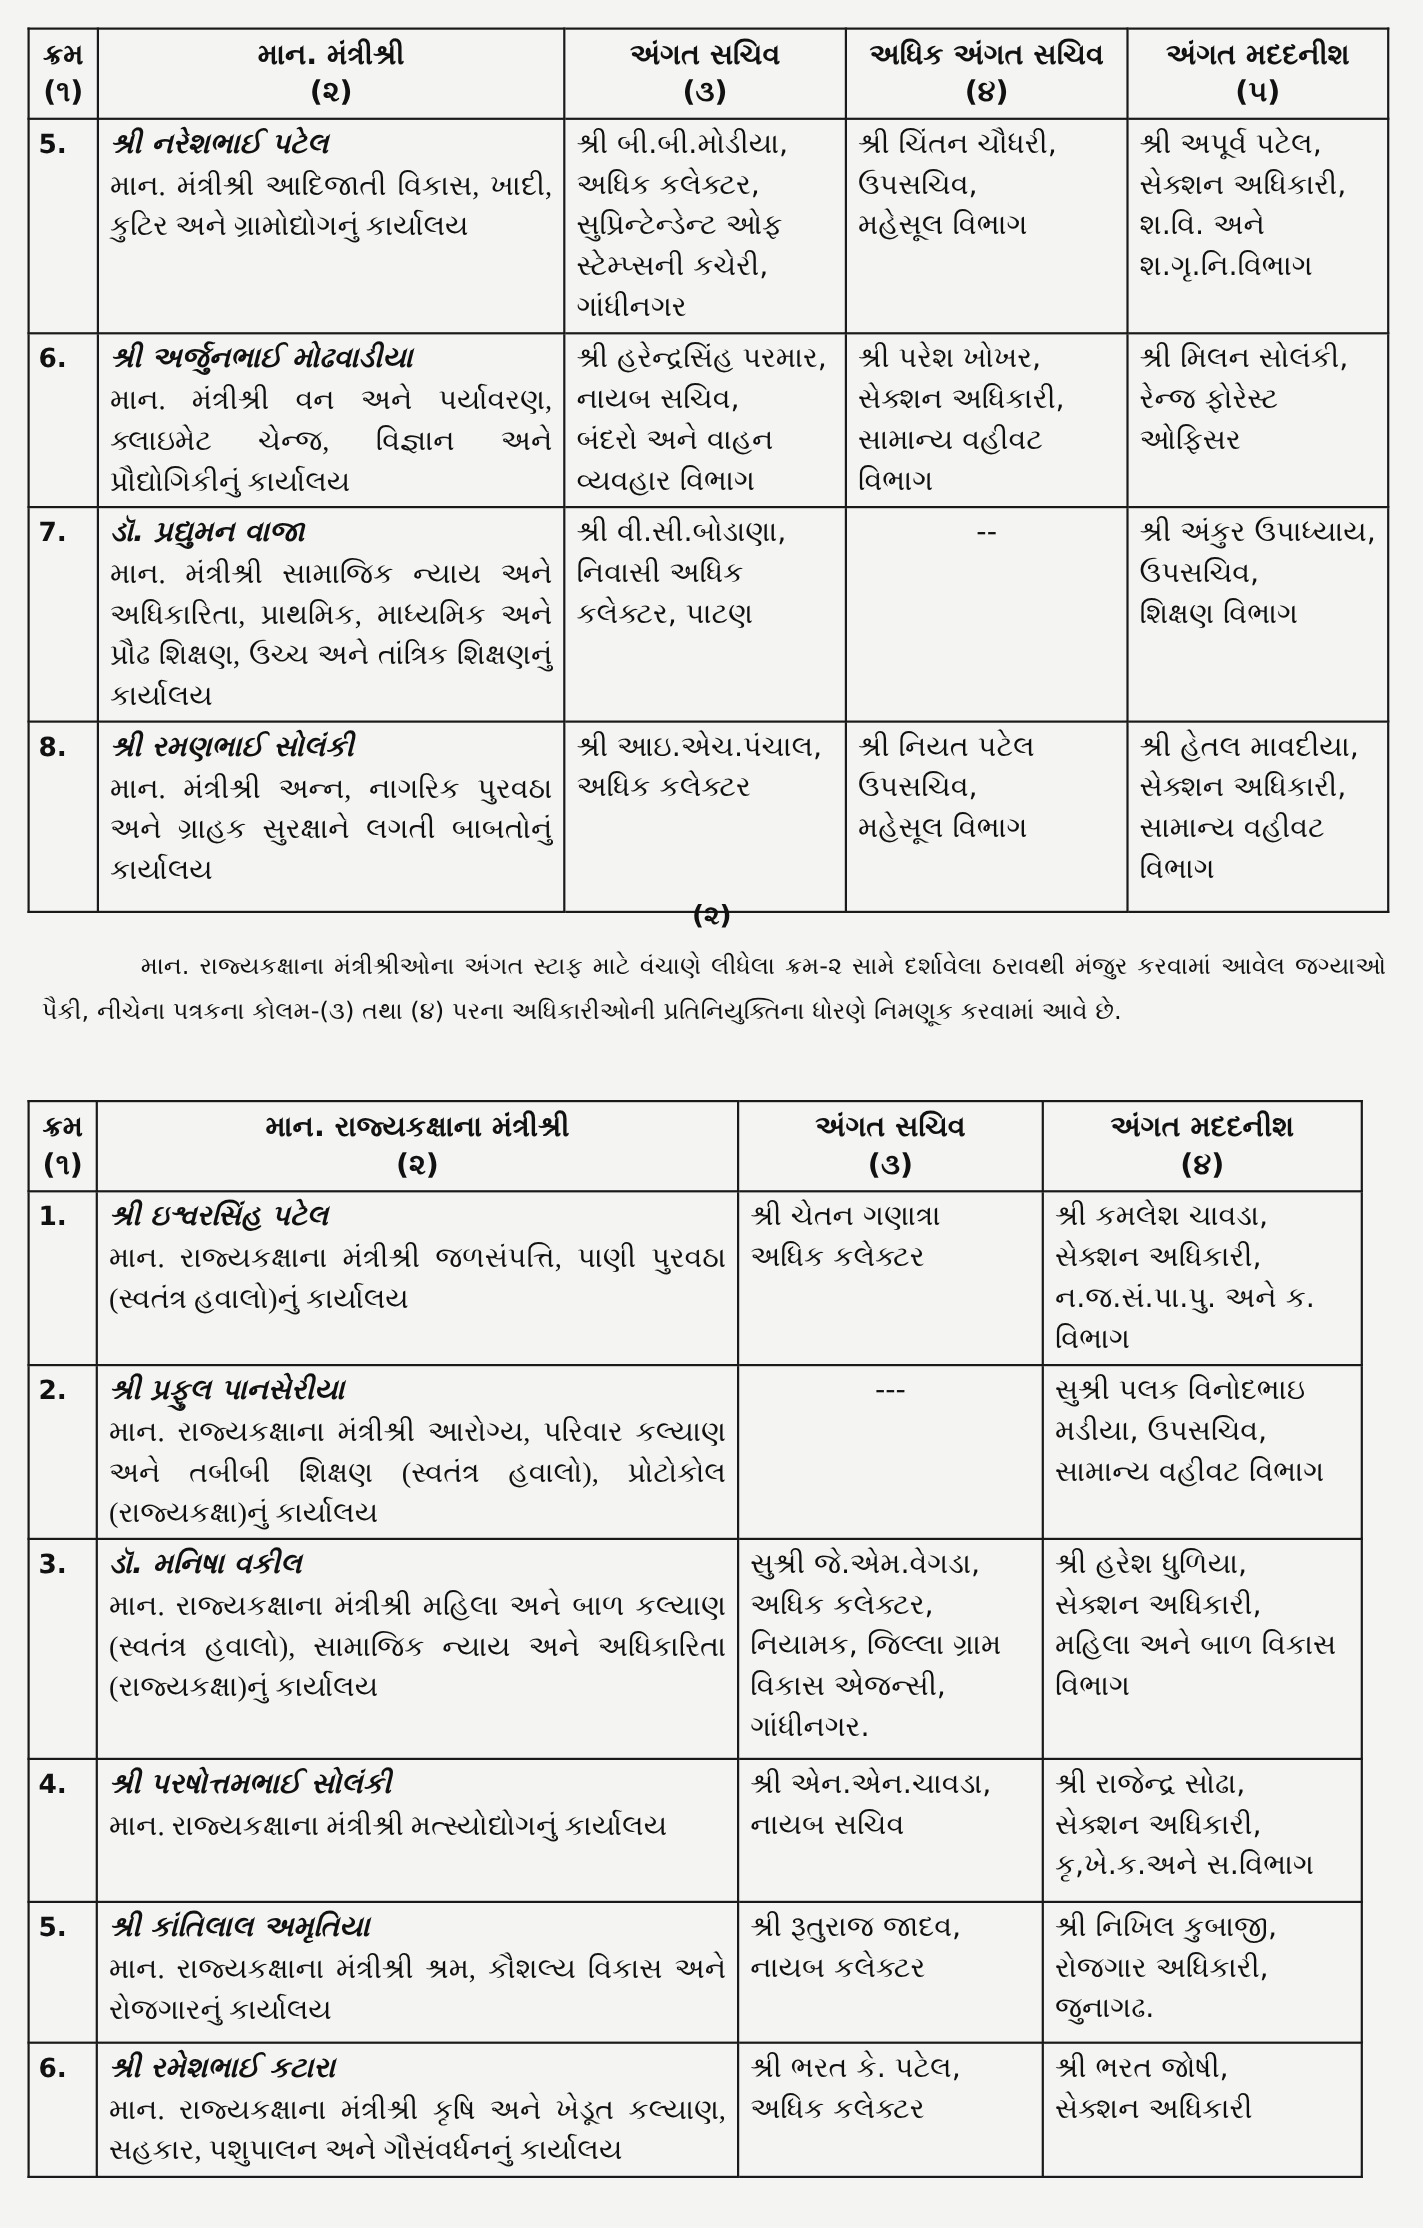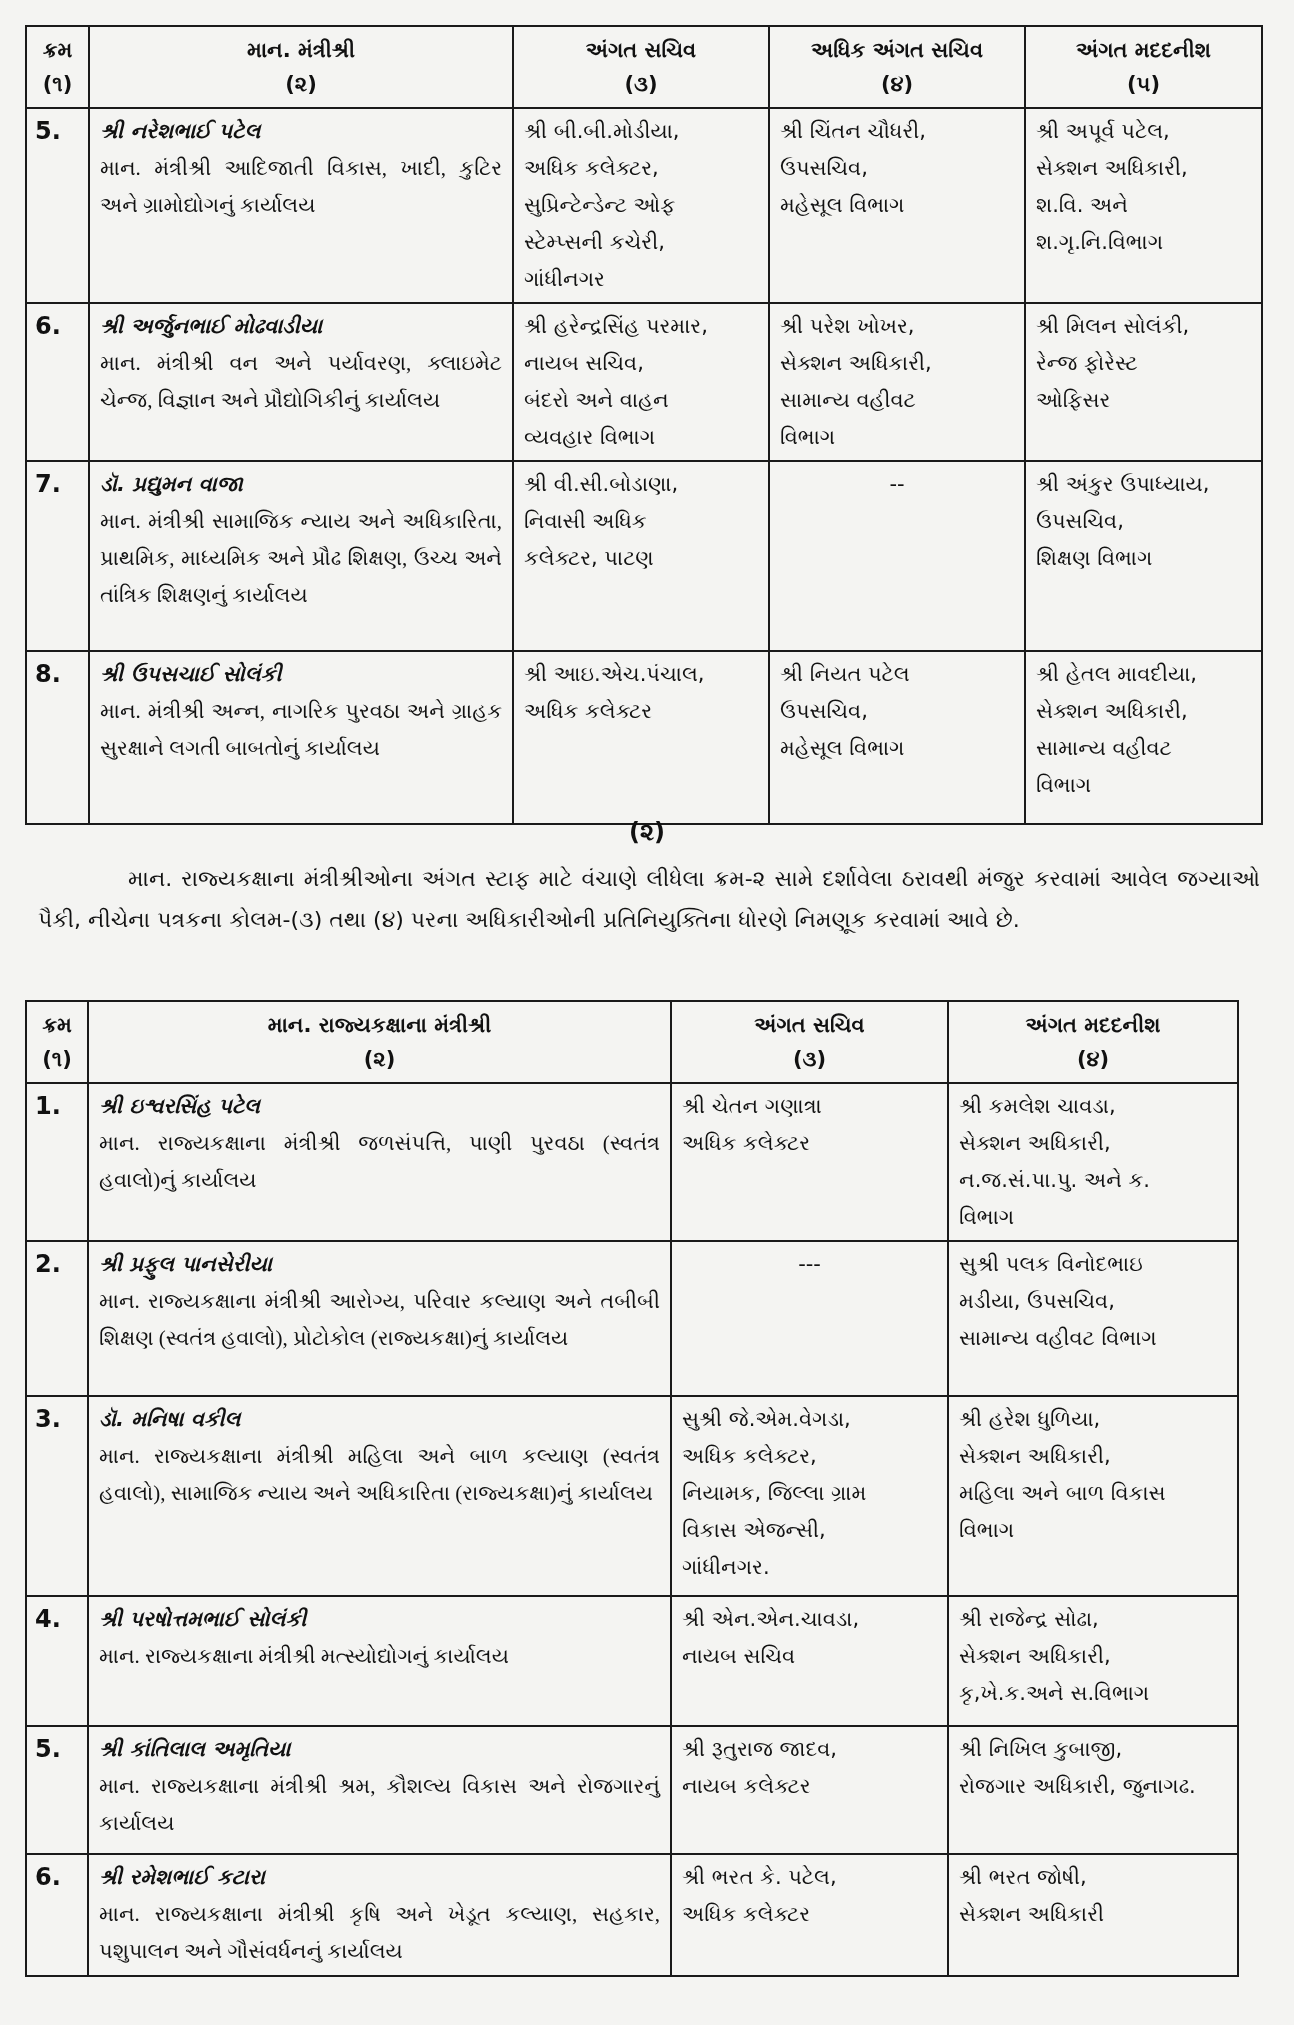--- a/index.html
+++ b/index.html
@@ -1,19 +1,19 @@
 <!DOCTYPE html>
 <html><head>
 <meta charset="utf-8">
 <style>
   html,body{margin:0;padding:0;}
   body{width:1294px;height:2025px;background:#f4f4f2;position:relative;overflow:hidden;
        font-family:"DejaVu Sans","Liberation Sans",sans-serif;color:#111;}
   table{border-collapse:collapse;position:absolute;table-layout:fixed;}
-  td,th{border:2px solid #1a1a1a;vertical-align:top;padding:4px 10px;font-size:21px;line-height:37px;}
+  td,th{border:2px solid #1a1a1a;vertical-align:top;padding:4px 10px;font-size:26px;line-height:37px;}
   th{font-weight:bold;text-align:center;line-height:34px;padding:6px 8px;}
   .num{font-weight:bold;font-size:24px;padding-left:8px;padding-right:4px;}
   .minister{font-weight:bold;display:block;font-style:italic;}
   .desc{display:block;text-align:justify;font-family:Liberation Serif, serif;}
   .center{text-align:center;}
   .line{display:block;}
   #t1{left:25px;top:25px;width:1236px;}
   #t2{left:25px;top:1000px;width:1212px;}
   .section-label{position:absolute;left:0;width:1294px;text-align:center;top:818px;font-weight:bold;font-size:24px;}
   .para{position:absolute;left:38px;width:1222px;top:858px;font-size:22px;line-height:41px;text-align:justify;}
@@ -120,21 +120,21 @@
         </td>
         <td>
           <span class="line">શ્રી અંકુર ઉપાધ્યાય,</span>
           <span class="line">ઉપસચિવ,</span>
           <span class="line">શિક્ષણ વિભાગ</span>
         </td>
       </tr>
       <tr style="height: 173px;">
         <td class="num">8.</td>
         <td>
-          <span class="minister">શ્રી ઉપસચાઈ સોલંકી</span>
+          <span class="minister">શ્રી રમણભાઈ સોલંકી</span>
           <span class="desc">માન. મંત્રીશ્રી અન્ન, નાગરિક પુરવઠા અને ગ્રાહક સુરક્ષાને લગતી બાબતોનું કાર્યાલય</span>
         </td>
         <td>
           <span class="line">શ્રી આઇ.એચ.પંચાલ,</span>
           <span class="line">અધિક કલેક્ટર</span>
         </td>
         <td>
           <span class="line">શ્રી નિયત પટેલ</span>
           <span class="line">ઉપસચિવ,</span>
           <span class="line">મહેસૂલ વિભાગ</span>

